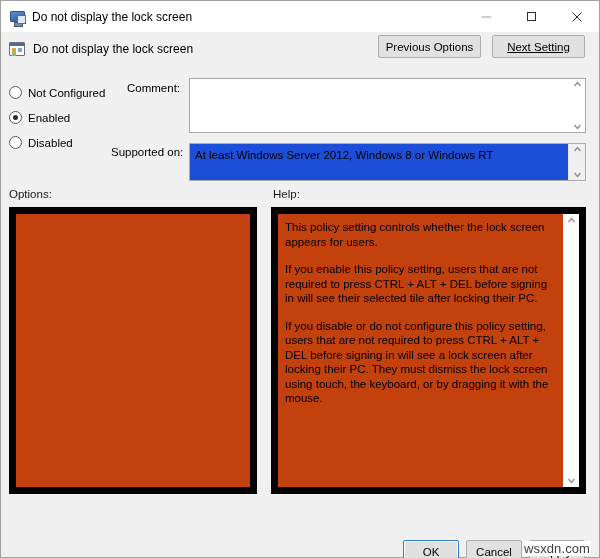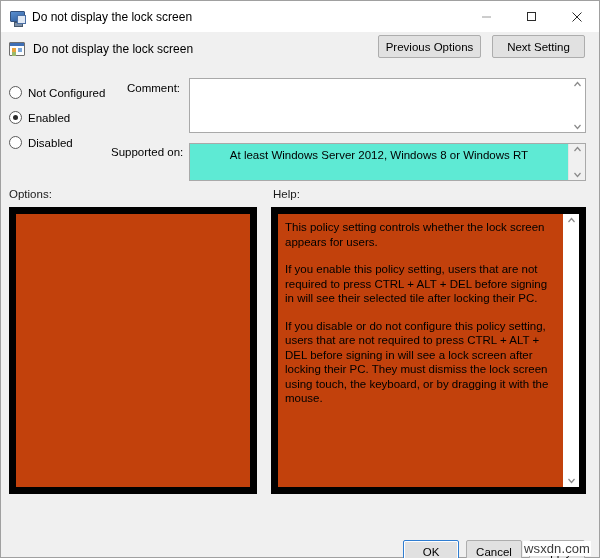--- a/index.html
+++ b/index.html
@@ -144,21 +144,21 @@
     color: #000000;
     background: #e1e1e1;
     border: 1px solid #adadad;
     border-radius: 2px;
     padding: 0;
     height: 23px;
     cursor: default;
     white-space: nowrap;
   }
   .btn-prev { width: 103px; }
-  .btn-next { width: 93px; }
+  .btn-next { width: 93px; text-decoration: underline; }
 
   
   .form-area {
     flex: 0 0 auto;
     height: 119px;
     position: relative;
     background: #f0f0f0;
   }
   .radios {
     position: absolute;
@@ -205,22 +205,21 @@
   .inputbox {
     position: absolute;
     box-sizing: border-box;
     border: 1px solid #a9a9a9;
     background: #ffffff;
     display: flex;
   }
   .comment-box { left: 188px; top: 12px; width: 397px; height: 55px; }
   .supported-box {
     left: 188px; top: 77px; width: 397px; height: 38px;
-    background: #5eead4;
-    text-align: center;
+    background: #1d4ed8;
   }
   .box-content {
     flex: 1 1 auto;
     padding: 4px 5px;
     font-size: 11.5px;
     color: #000;
     overflow: hidden;
     line-height: 14px;
   }
   .mini-scroll {

